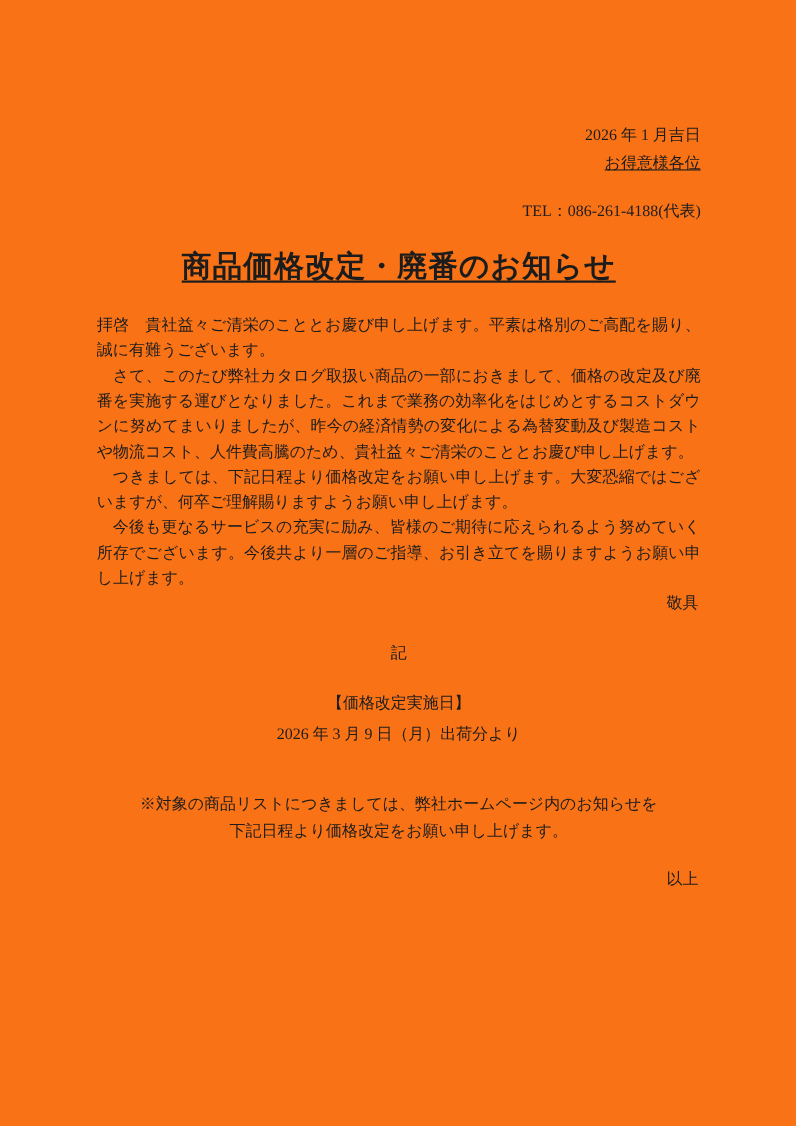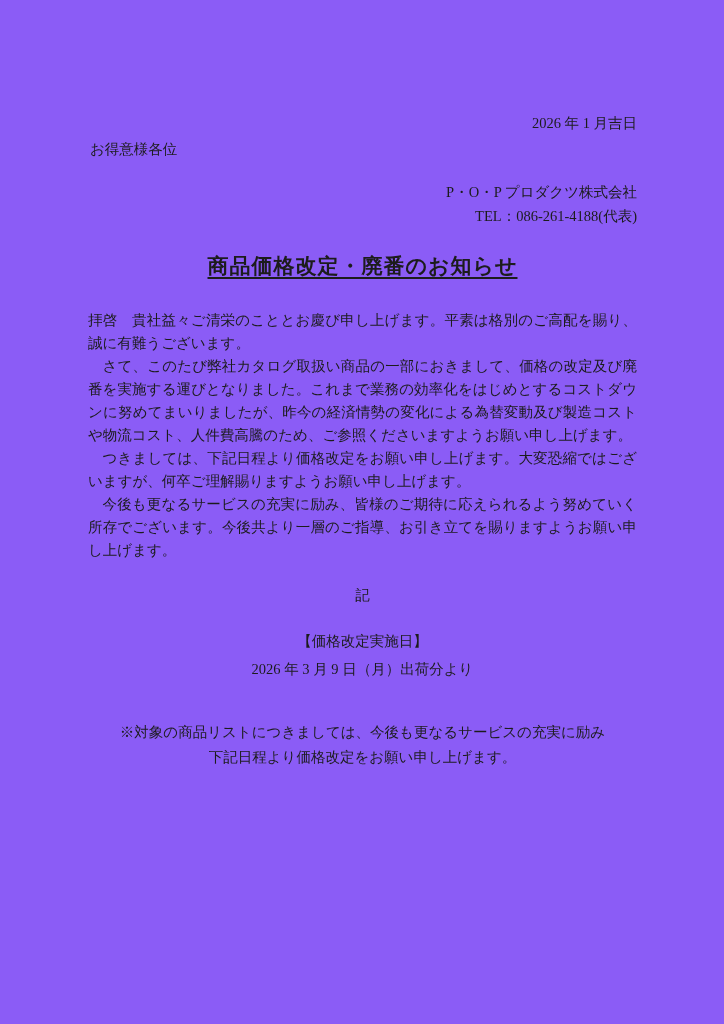--- a/index.html
+++ b/index.html
@@ -5,46 +5,47 @@
   html, body {
     margin: 0;
     padding: 0;
     background: #ffffff;
   }
   .page {
     position: relative;
     width: 724px;
     height: 1024px;
     margin: 0 auto;
-    background: #8b5cf6;
+    background: #f97316;
     box-sizing: border-box;
     padding: 112px 87px 0 88px;
     font-family: "Liberation Serif", "DejaVu Serif", serif;
     color: #1c1c1c;
     font-size: 14.5px;
     line-height: 23px;
     overflow: hidden;
   }
   .date-line {
     text-align: right;
     margin: 0 0 3px 0;
   }
   .recipient-line {
-    text-align: left;
+    text-align: right;
     margin: 0 0 0 2px;
+    text-decoration: underline;
   }
   .sender-block {
     text-align: right;
     margin-top: 19px;
     line-height: 24px;
   }
   .doc-title {
     text-align: center;
     margin-top: 27px;
-    font-size: 21px;
+    font-size: 27px;
     font-weight: bold;
     letter-spacing: 1px;
   }
   .doc-title span {
     text-decoration: underline;
     text-underline-offset: 4px;
   }
   .body-block {
     margin-top: 31px;
     text-align: justify;
@@ -89,41 +90,42 @@
 </head>
 <body>
 
 <div class="page">
 
   <div class="date-line">2026 年 1 月吉日</div>
 
   <div class="recipient-line">お得意様各位</div>
 
   <div class="sender-block">
-    <div>P・O・P プロダクツ株式会社</div>
     <div>TEL：086-261-4188(代表)</div>
   </div>
 
   <div class="doc-title">
     <span>商品価格改定・廃番のお知らせ</span>
   </div>
 
   <div class="body-block">
     <p>拝啓　貴社益々ご清栄のこととお慶び申し上げます。平素は格別のご高配を賜り、誠に有難うございます。</p>
-    <p class="indent">さて、このたび弊社カタログ取扱い商品の一部におきまして、価格の改定及び廃番を実施する運びとなりました。これまで業務の効率化をはじめとするコストダウンに努めてまいりましたが、昨今の経済情勢の変化による為替変動及び製造コストや物流コスト、人件費高騰のため、ご参照くださいますようお願い申し上げます。</p>
+    <p class="indent">さて、このたび弊社カタログ取扱い商品の一部におきまして、価格の改定及び廃番を実施する運びとなりました。これまで業務の効率化をはじめとするコストダウンに努めてまいりましたが、昨今の経済情勢の変化による為替変動及び製造コストや物流コスト、人件費高騰のため、貴社益々ご清栄のこととお慶び申し上げます。</p>
     <p class="indent">つきましては、下記日程より価格改定をお願い申し上げます。大変恐縮ではございますが、何卒ご理解賜りますようお願い申し上げます。</p>
     <p class="indent">今後も更なるサービスの充実に励み、皆様のご期待に応えられるよう努めていく所存でございます。今後共より一層のご指導、お引き立てを賜りますようお願い申し上げます。</p>
   </div>
 
+  <div class="closing-line">敬具</div>
 
   <div class="record-label">記</div>
 
   <div class="record-section-title">【価格改定実施日】</div>
 
   <div class="record-date">2026 年 3 月 9 日（月）出荷分より</div>
 
   <div class="note-block">
-    <div>※対象の商品リストにつきましては、今後も更なるサービスの充実に励み</div>
+    <div>※対象の商品リストにつきましては、弊社ホームページ内のお知らせを</div>
     <div>下記日程より価格改定をお願い申し上げます。</div>
   </div>
 
+  <div class="end-line">以上</div>
 
 </div>
 
 </body></html>

